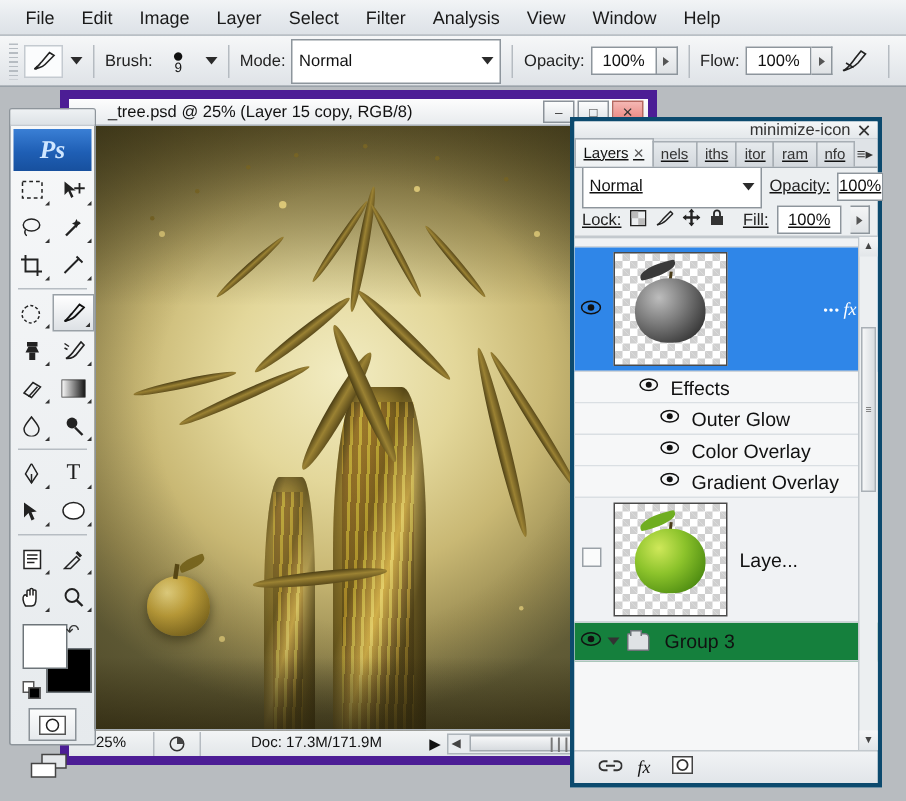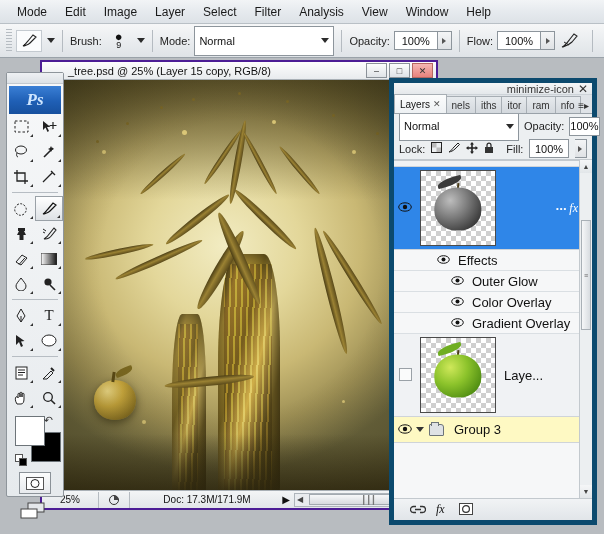--- a/index.html
+++ b/index.html
@@ -55,21 +55,21 @@
   .spin {
     width:14px; height:19px; background:linear-gradient(to bottom,#f4f5f6,#dfe2e5);
     border:1px solid #8d959c; border-left:none;
     display:flex; align-items:center; justify-content:center;
   }
   .spin:after{content:"";width:0;height:0;border-top:3px solid transparent;border-bottom:3px solid transparent;border-left:4px solid #555;}
 
   
   #docwin {
     position:absolute; left:40px; top:60px; width:398px; height:450px;
-    background:#d7dbdf; border:2px solid #4c1d95;
+    background:#d7dbdf; border:6px solid #4c1d95;
   }
   #doctitle {
     height:18px; background:linear-gradient(to bottom,#fdfdfd,#e8ebee);
     border-bottom:1px solid #a9b0b6; display:flex; align-items:center;
     padding-left:26px; font-size:11px; color:#111; position:relative;
   }
   .wbtns { position:absolute; right:3px; top:1px; display:flex; gap:2px; }
   .wbtn { width:21px; height:15px; border:1px solid #8b9299;
     background:linear-gradient(to bottom,#fcfdfd,#dfe3e7);
     display:flex;align-items:center;justify-content:center;font-size:9px;color:#333;}
@@ -162,22 +162,22 @@
   .sw-def { position:absolute; left:0; bottom:2px; width:12px;height:12px; }
   .sw-def i { position:absolute; left:0;top:0;width:8px;height:8px;background:#fff;border:1px solid #555; }
   .sw-def b { position:absolute; left:4px;top:4px;width:8px;height:8px;background:#000;border:1px solid #555; }
   .tb-mode { height:22px; margin:4px 12px 0 12px; border:1px solid #8b9298;
     background:linear-gradient(to bottom,#fbfcfc,#e7eaed); display:flex;align-items:center;justify-content:center;}
   .tb-screen { height:24px; margin:5px 10px 0 10px; display:flex;align-items:center;justify-content:center;
     position:relative; }
 
   
   #layers {
-    position:absolute; left:389px; top:78px; width:208px; height:447px;
-    background:#eceff1; border:5px solid #0c4a6e;
+    position:absolute; left:380px; top:78px; width:208px; height:447px;
+    background:#eceff1; border:3px solid #0c4a6e;text-decoration:underline;
   }
   #lp-top { height:12px; background:linear-gradient(to bottom,#f4f6f7,#e4e8eb);
     position:relative; border-bottom:1px solid #cdd3d8;}
   #lp-min { position:absolute; right:18px; top:0px; font-size:11px; color:#333; }
   #lp-close { position:absolute; right:4px; top:-1px; font-size:12px; color:#333; }
   #lp-tabs { height:19px; display:flex; align-items:flex-end; background:#dfe3e7;
     border-bottom:1px solid #9aa2a9; position:relative; }
   .lp-tab { height:17px; padding:0 5px; font-size:10px; display:flex;align-items:center; gap:3px;
     background:linear-gradient(to bottom,#e6eaed,#d3d8dd); border:1px solid #a7aeb4; border-bottom:none;
     margin-right:-1px; color:#333; }
@@ -205,21 +205,21 @@
   .lname { flex:1; font-size:13px; padding-left:4px; }
   .lfx { font-size:12px; font-style:italic; font-family:"Liberation Serif",serif; padding-right:4px; }
   .ldots { font-size:8px; letter-spacing:1px; padding-right:2px; }
   .lcaret { width:10px; font-size:7px; padding-right:3px; }
   .efx-row { display:flex; align-items:center; height:21px; border-bottom:1px solid #dadfe3;
     background:#f6f7f8; font-size:11px; }
   .efx-row .eye { flex:0 0 22px; }
   .efx-indent { width:38px; flex:0 0 38px; }
   .efx-indent2 { width:52px; flex:0 0 52px; }
   .grp-row { display:flex; align-items:center; height:26px; border-bottom:1px solid #cfd4d9;
-    background:#fef9c3; font-size:11px; }
+    background:#15803d; font-size:11px; }
   .folder { width:15px;height:12px; background:#dfe2e5; border:1px solid #6d7479;
     border-radius:1px 3px 1px 1px; position:relative; margin-right:6px; }
   .folder:before{content:"";position:absolute;left:1px;top:-3px;width:6px;height:3px;background:#dfe2e5;border:1px solid #6d7479;border-bottom:none;}
   .tri-open { width:0;height:0;border-left:4px solid transparent;border-right:4px solid transparent;
     border-top:5px solid #333; margin-right:5px; }
   .nochk { width:13px;height:13px;border:1px solid #9aa1a7;background:#fafbfb; }
   #lp-scroll { position:absolute; right:0; top:77px; width:13px; bottom:22px;
     background:#eceff1; border-left:1px solid #c3c9ce; }
   .sc-arrow { height:13px; display:flex;align-items:center;justify-content:center;font-size:7px;color:#444;
     background:linear-gradient(to bottom,#f5f6f7,#e2e6e9); }
@@ -248,21 +248,21 @@
   .wm-shan { font-size:25px; font-weight:bold; color:#45a31b; letter-spacing:-1px; }
   .wm-cun { font-size:25px; font-weight:bold; color:#f07d16; letter-spacing:-1px; }
   .wm-sub { display:flex; flex-direction:column; font-size:6px; color:#f07d16; line-height:7px; padding-left:1px;}
   .wm-leaf { position:absolute; left:34px; top:-2px; width:18px; height:10px;
     background:#6cbb2b; border-radius:70% 10% 70% 10%; transform:rotate(-30deg); }
 </style>
 </head>
 <body>
 
 <div id="menubar">
-  <div class="menu-item">Mode</div>
+  <div class="menu-item">File</div>
   <div class="menu-item">Edit</div>
   <div class="menu-item">Image</div>
   <div class="menu-item">Layer</div>
   <div class="menu-item">Select</div>
   <div class="menu-item">Filter</div>
   <div class="menu-item">Analysis</div>
   <div class="menu-item">View</div>
   <div class="menu-item">Window</div>
   <div class="menu-item">Help</div>
 </div>

